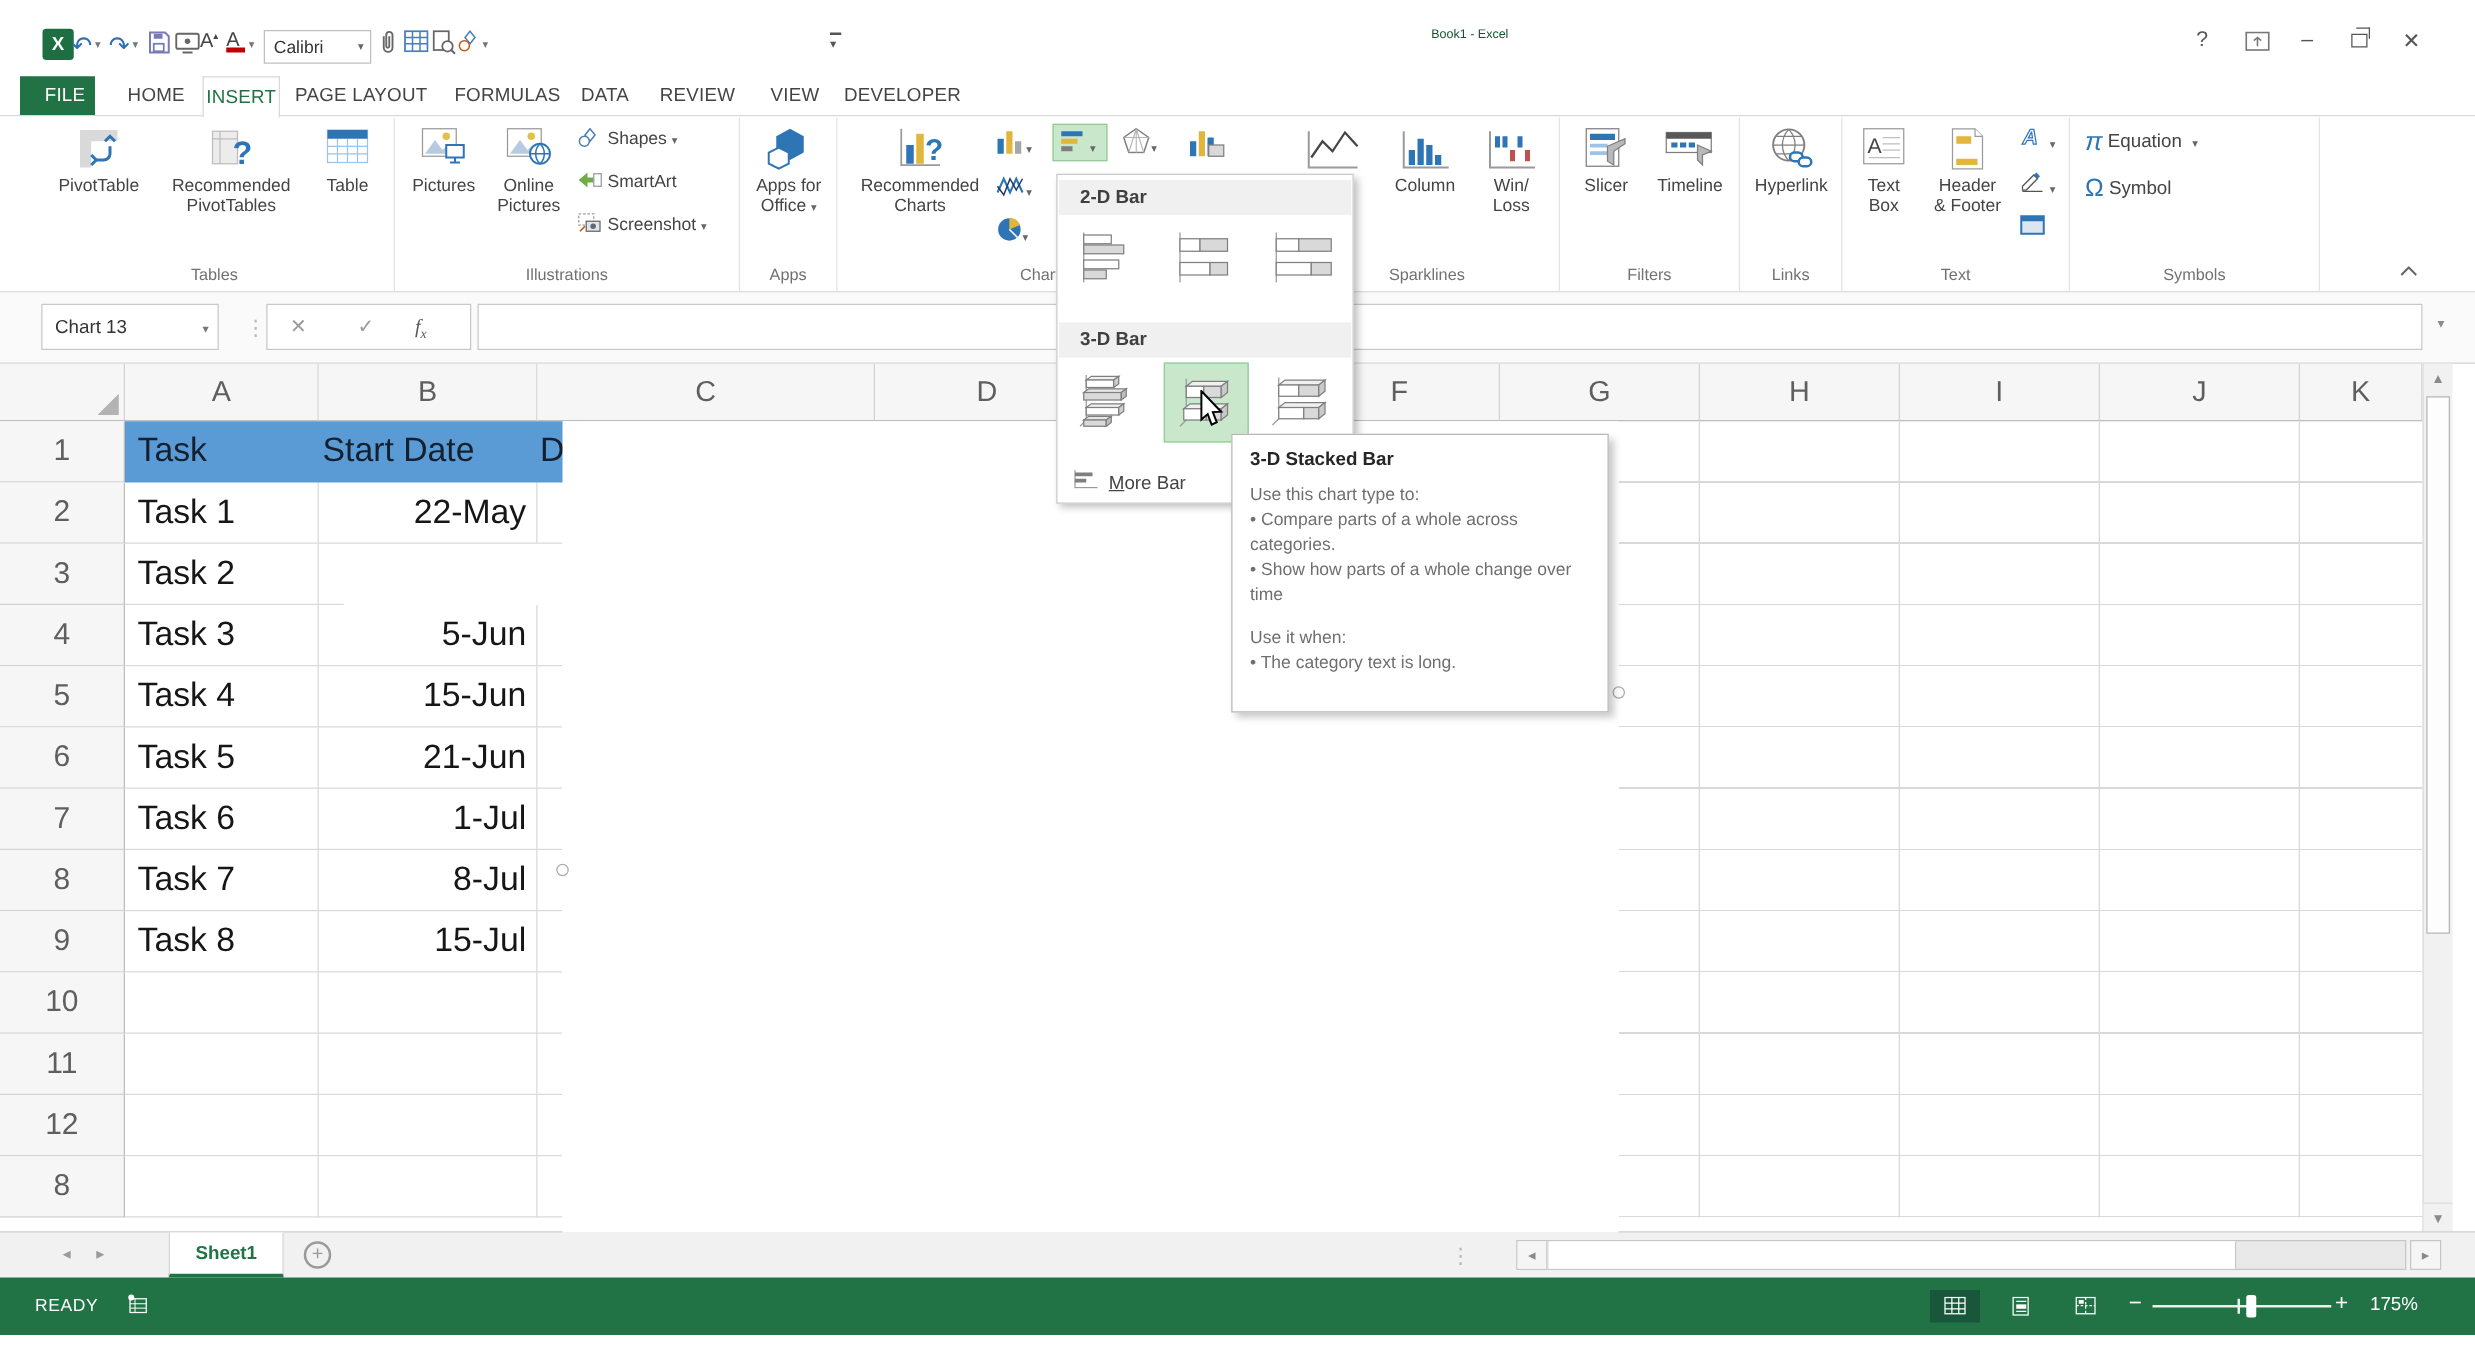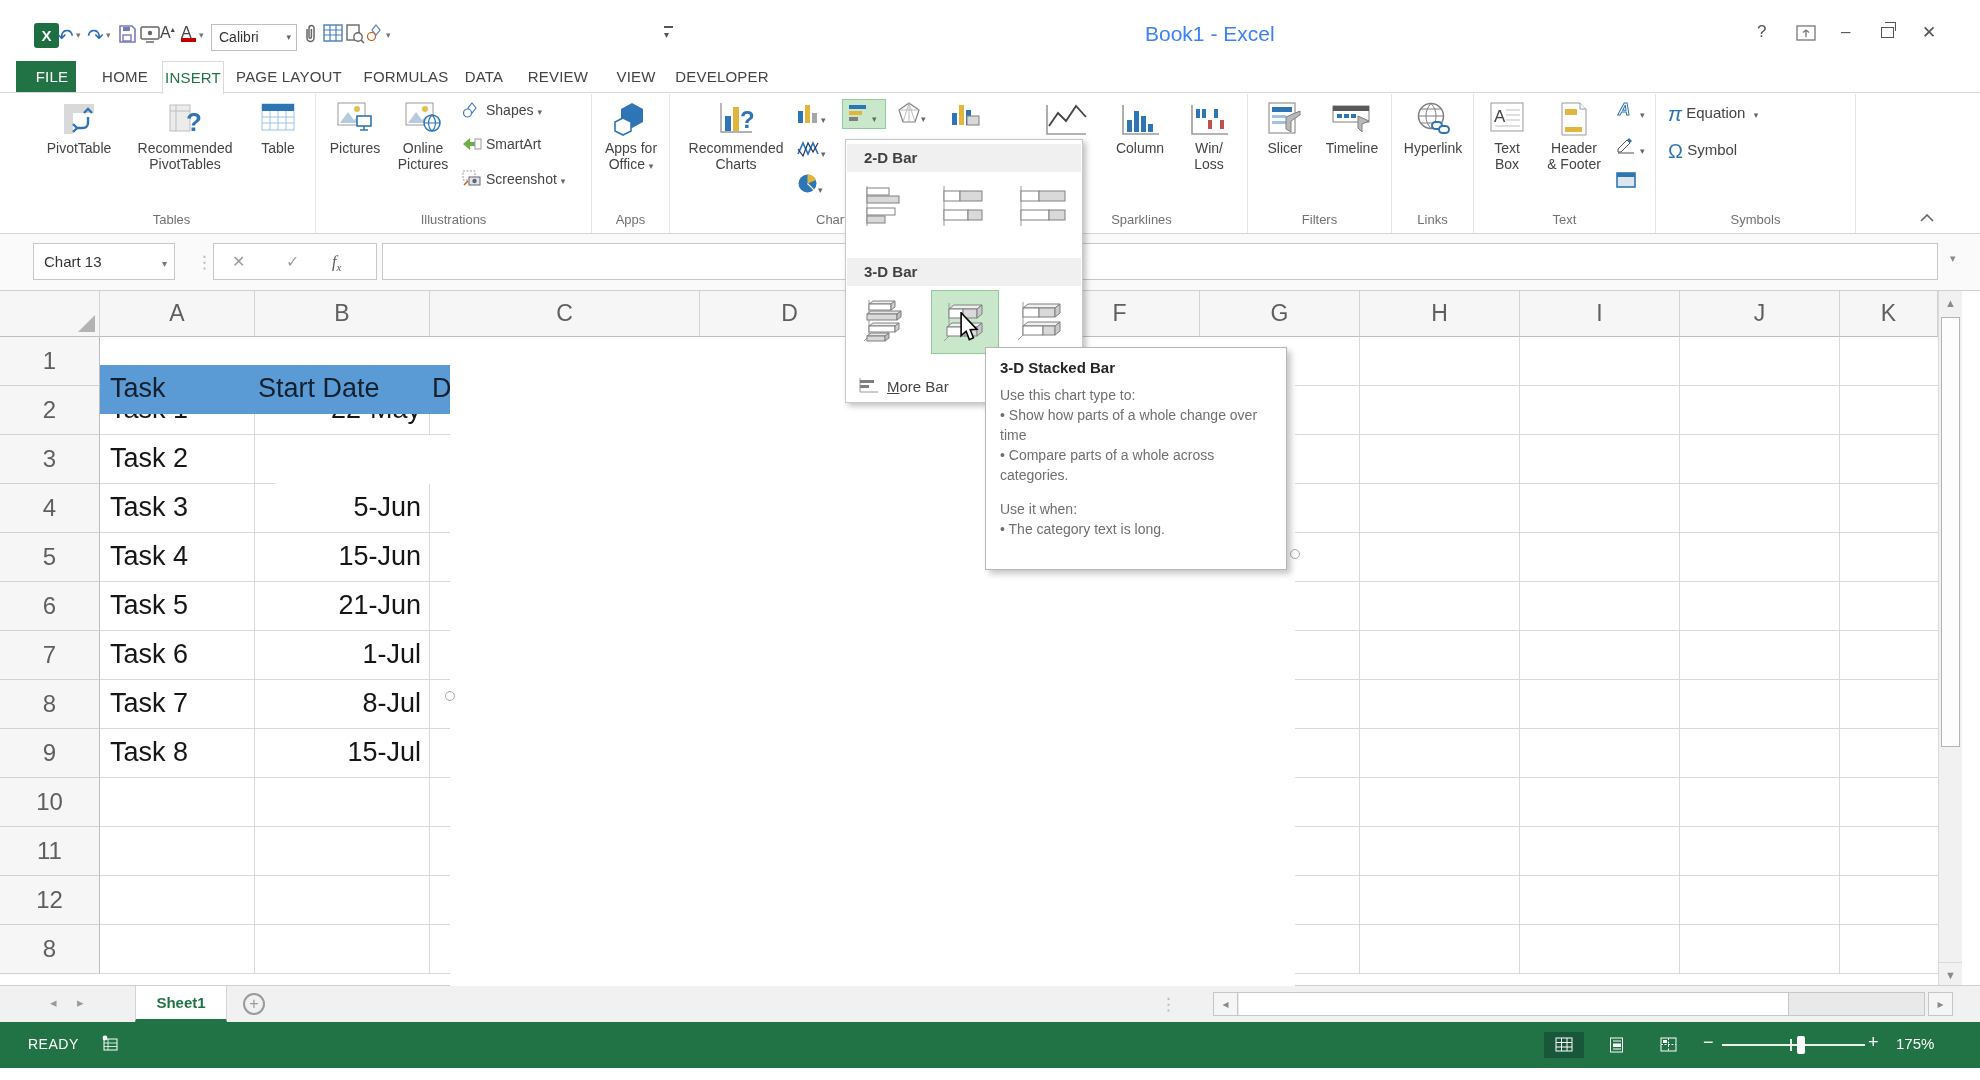--- a/index.html
+++ b/index.html
@@ -8,21 +8,21 @@
   #app { position:relative; width:1980px; height:1080px; background:#fff; overflow:hidden; }
   .abs { position:absolute; }
 
   
   #titlebar { position:absolute; top:0; left:0; width:1980px; height:60px; background:#fff; }
   .qicon { position:absolute; top:24px; font-size:20px; color:#2f6fb1; cursor:default; }
   .caret8 { font-size:9px; color:#777; }
   #excel-logo { position:absolute; left:34px; top:23px; width:25px; height:25px; background:#1d6f42; border-radius:3px; color:#fff; font-weight:bold; font-size:15px; text-align:center; line-height:25px; }
   #font-name-box { position:absolute; left:211px; top:24px; width:86px; height:27px; border:1px solid #bfbfbf; background:#fff; font-size:14px; color:#333; line-height:25px; padding-left:7px; }
   #font-name-box .cv { position:absolute; right:5px; top:0; color:#666; font-size:9px; }
-  #app-title { position:absolute; left:1145px; top:22px; font-size:21px; color:#3b82f6; }
+  #app-title { position:absolute; left:1145px; top:22px; font-size:10px; color:#14532d; }
   .winbtn { position:absolute; top:22px; color:#555; font-size:17px; }
 
   
   #tabsrow { position:absolute; top:60px; left:0; width:1980px; height:33px; border-bottom:1px solid #d9d9d9; background:#fff; }
   .rtab { position:absolute; top:1px; height:31px; line-height:31px; text-align:center; font-size:15px; color:#444; letter-spacing:.2px; }
   .rtab.file { background:#217346; color:#fff; }
   .rtab.active { background:#fff; border:1px solid #d9d9d9; border-bottom:none; height:33px; color:#217346; z-index:2; }
 
   
   #ribbon { position:absolute; top:94px; left:0; width:1980px; height:140px; background:#fff; border-bottom:1px solid #d4d4d4; }
@@ -55,21 +55,21 @@
   #corner { width:100px; position:relative; }
   #corner .tri { position:absolute; right:4px; bottom:4px; width:0; height:0; border-left:17px solid transparent; border-bottom:17px solid #b3b3b3; }
   #row-headers { position:absolute; top:46px; left:0; width:100px; }
   .rh { width:100px; height:49px; background:#f6f6f6; border-right:1px solid #bdbdbd; border-bottom:1px solid #d2d2d2; text-align:center; line-height:48px; font-size:24px; color:#5f5f5f; }
   #left-cells { position:absolute; top:95px; left:100px; width:350px; }
   .grow { display:flex; height:49px;align-items:center; }
   .gc { height:49px; border-bottom:1px solid #d9d9d9; font-size:27px; color:#161616; line-height:47px; overflow:hidden; }
   .gc.a { width:155px; border-right:1px solid #d9d9d9; padding-left:10px; }
   .gc.b { width:175px; border-right:1px solid #d9d9d9; text-align:right; padding-right:8px; }
   .gc.sliver { width:20px; }
-  #blue-row { position:absolute; top:46px; left:100px; width:350px; height:49px; background:#5b9bd5; z-index:3; font-size:27px; color:#15202e; line-height:47px; overflow:hidden;margin-top:28px; }
+  #blue-row { position:absolute; top:46px; left:100px; width:350px; height:49px; background:#5b9bd5; z-index:3; font-size:27px; color:#15202e; line-height:47px; overflow:hidden; }
   #blue-row span { position:absolute; top:0; }
   #right-region { position:absolute; top:46px; left:1295px; width:643px; height:637px;
      background-image:
        repeating-linear-gradient(to bottom, transparent, transparent 48px, #d9d9d9 48px, #d9d9d9 49px),
        linear-gradient(#d9d9d9,#d9d9d9),linear-gradient(#d9d9d9,#d9d9d9),
        linear-gradient(#d9d9d9,#d9d9d9),linear-gradient(#d9d9d9,#d9d9d9);
      background-size:100% 100%,1px 100%,1px 100%,1px 100%,1px 100%;
      background-position:0 0,64px 0,224px 0,384px 0,544px 0;
      background-repeat:no-repeat; }
   #chart-object { position:absolute; top:46px; left:450px; width:845px; height:649px; background:#fff; z-index:2; }
@@ -641,22 +641,22 @@
           </svg></span><span class="more-label">More Bar</span>
     </div>
     <div id="cursor"><svg width="22" height="30" viewBox="0 0 12 19">
           <polygon points="1,0.5 1,15 4.2,12.2 6.2,17.5 8.8,16.3 6.8,11.2 11,11" fill="#fff" stroke="#000" stroke-width="1"></polygon>
         </svg></div>
   </div>
 
   <div id="chart-tooltip">
     <div class="tt-title">3-D Stacked Bar</div>
     <div class="tt-line">Use this chart type to:</div>
+    <div class="tt-line">• Compare parts of a whole across categories.</div>
     <div class="tt-line">• Show how parts of a whole change over time</div>
-    <div class="tt-line">• Compare parts of a whole across categories.</div>
     <div class="ttgap"></div>
     <div class="tt-line">Use it when:</div>
     <div class="tt-line">• The category text is long.</div>
   </div>
 
   <div id="tabbar">
     <span class="navarr" style="left:50px;">◂</span>
     <span class="navarr" style="left:77px;">▸</span>
     <div id="sheet-tab">Sheet1</div>
     <div id="add-sheet">+</div>

